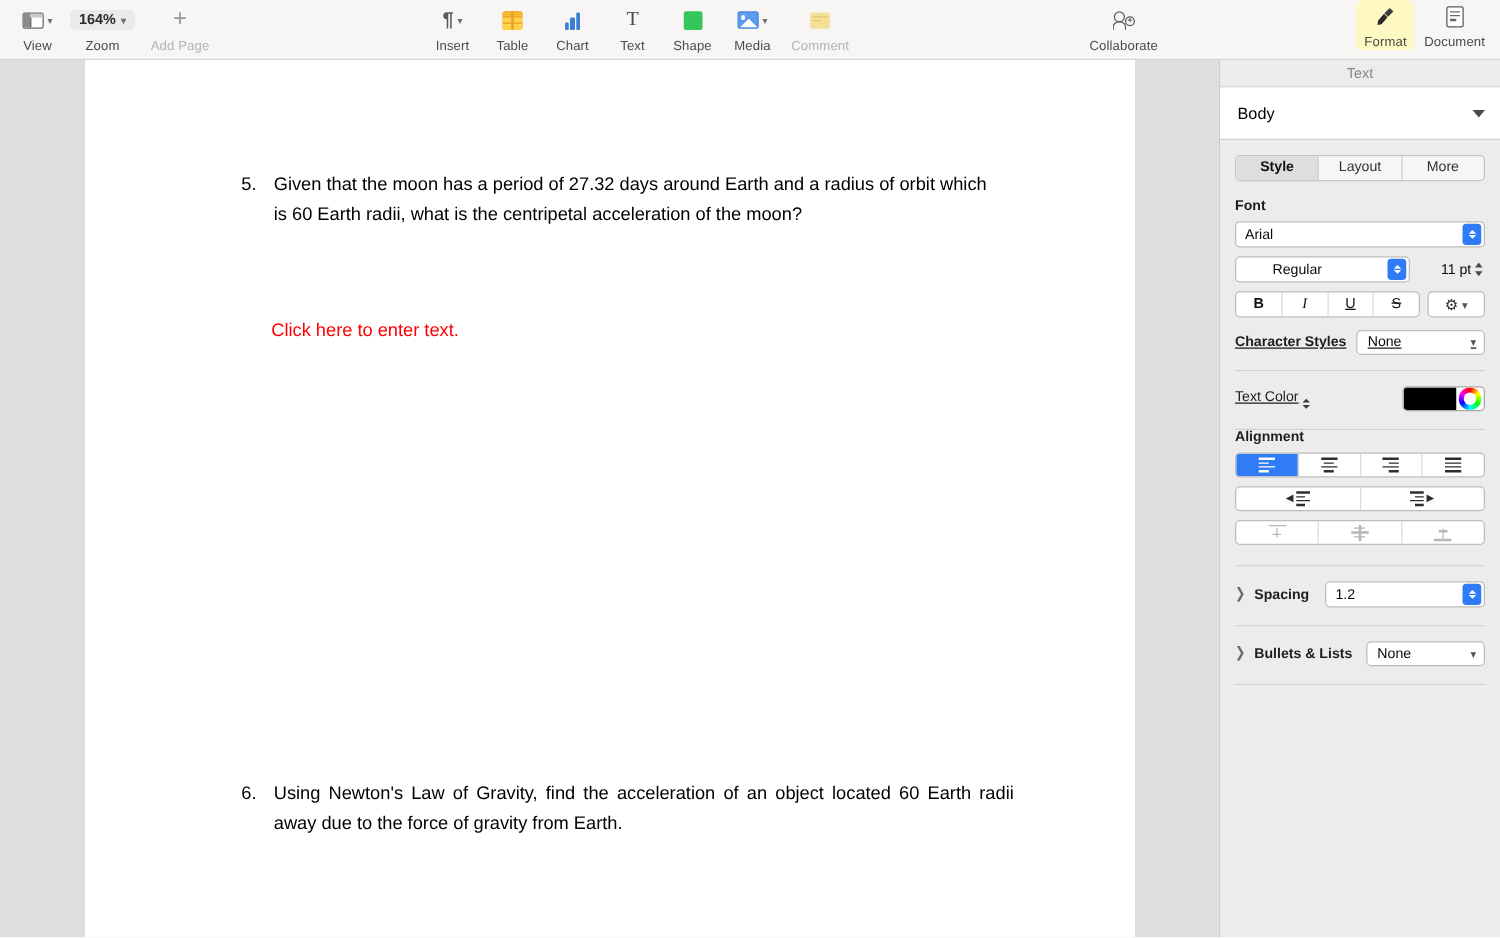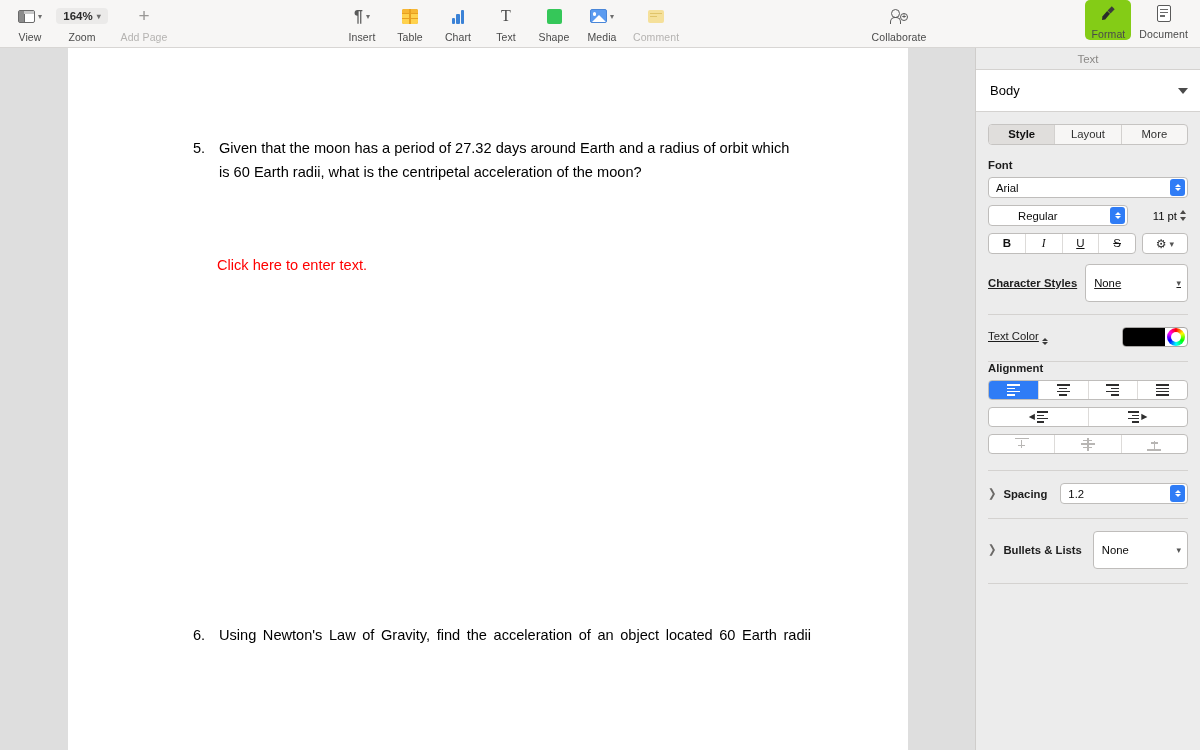--- a/index.html
+++ b/index.html
@@ -112,21 +112,21 @@
   .ico-collab .plus {
     position: absolute; right: 0px; top: 4px; width: 8px; height: 8px;
     border-radius: 50%; border: 1.3px solid #5a5a5a; background: #f7f6f5;
     font-size: 7px; line-height: 6px; text-align: center; color: #5a5a5a; font-weight: bold;
   }
 
   .tb-right-btn {
     display: flex; flex-direction: column; align-items: center;
     padding: 3px 6px 0 6px; border-radius: 5px;
   }
-  .tb-right-btn.active { background: #84cc16; }
+  .tb-right-btn.active { background: #fef9c3; }
   .ico-format {
     width: 18px; height: 18px; position: relative;
   }
 
   .ico-doc {
     width: 14px; height: 17px; border: 1.4px solid #5a5a5a; border-radius: 2px;
     padding: 3px 2px 0 2px; background: #fff;
   }
   .ico-doc i { display: block; height: 1.3px; background: #6a6a6a; margin-bottom: 2.2px; }
   .ico-doc i.s { width: 65%; }
@@ -268,21 +268,21 @@
     display: flex; align-items: center; justify-content: center; gap: 3px;
     flex: none;
   }
   .gear { font-size: 12px; color: #2b2b2b; line-height: 12px; }
 
   .lbl-row { display: flex; align-items: center; gap: 8px; margin-top: 10px; text-decoration: underline; }
   .lbl { font-size: 11.3px; color: #1d1d1d; font-weight: bold; white-space: nowrap; }
   .lbl.norm { font-weight: normal; }
 
   .popup {
-    flex: 1; height: 38px; background: #fff; border: 1px solid #bfbdbb;
+    flex: 1; height: 20px; background: #fff; border: 1px solid #bfbdbb;
     border-radius: 4px; display: flex; align-items: center; justify-content: space-between;
     padding: 0 6px 0 8px; font-size: 11.3px; color: #0a0a0a;
   }
   .chev-sm { font-size: 9px; color: #555; }
 
   .updown { display: inline-flex; flex-direction: column; margin-left: 3px; position: relative; top: 1px; }
   .updown i { width: 0; height: 0; display: block;
     border-left: 3px solid transparent; border-right: 3px solid transparent; }
   .updown i.up { border-bottom: 3.6px solid #3b3b3b; margin-bottom: 1.6px; }
   .updown i.dn { border-top: 3.6px solid #3b3b3b; }
@@ -486,20 +486,21 @@
         </div>
 
         <div class="redline" style="left: 149px; top: 205px; color: rgb(255, 0, 0);">
           <span>Click here to enter text.</span>
         </div>
 
         <div class="q justified" style="left:125px; top:575px;">
           <span class="num">6.</span>
           <span class="txt">
             <span class="l1">Using Newton's Law of Gravity, find the acceleration of an object located 60 Earth radii</span>
+            <span class="l2">away due to the force of gravity from Earth.</span>
           </span>
         </div>
 
       </div>
     </div>
   </div>
 
   <div class="panel">
 
     <div class="panel-header">Text</div>

